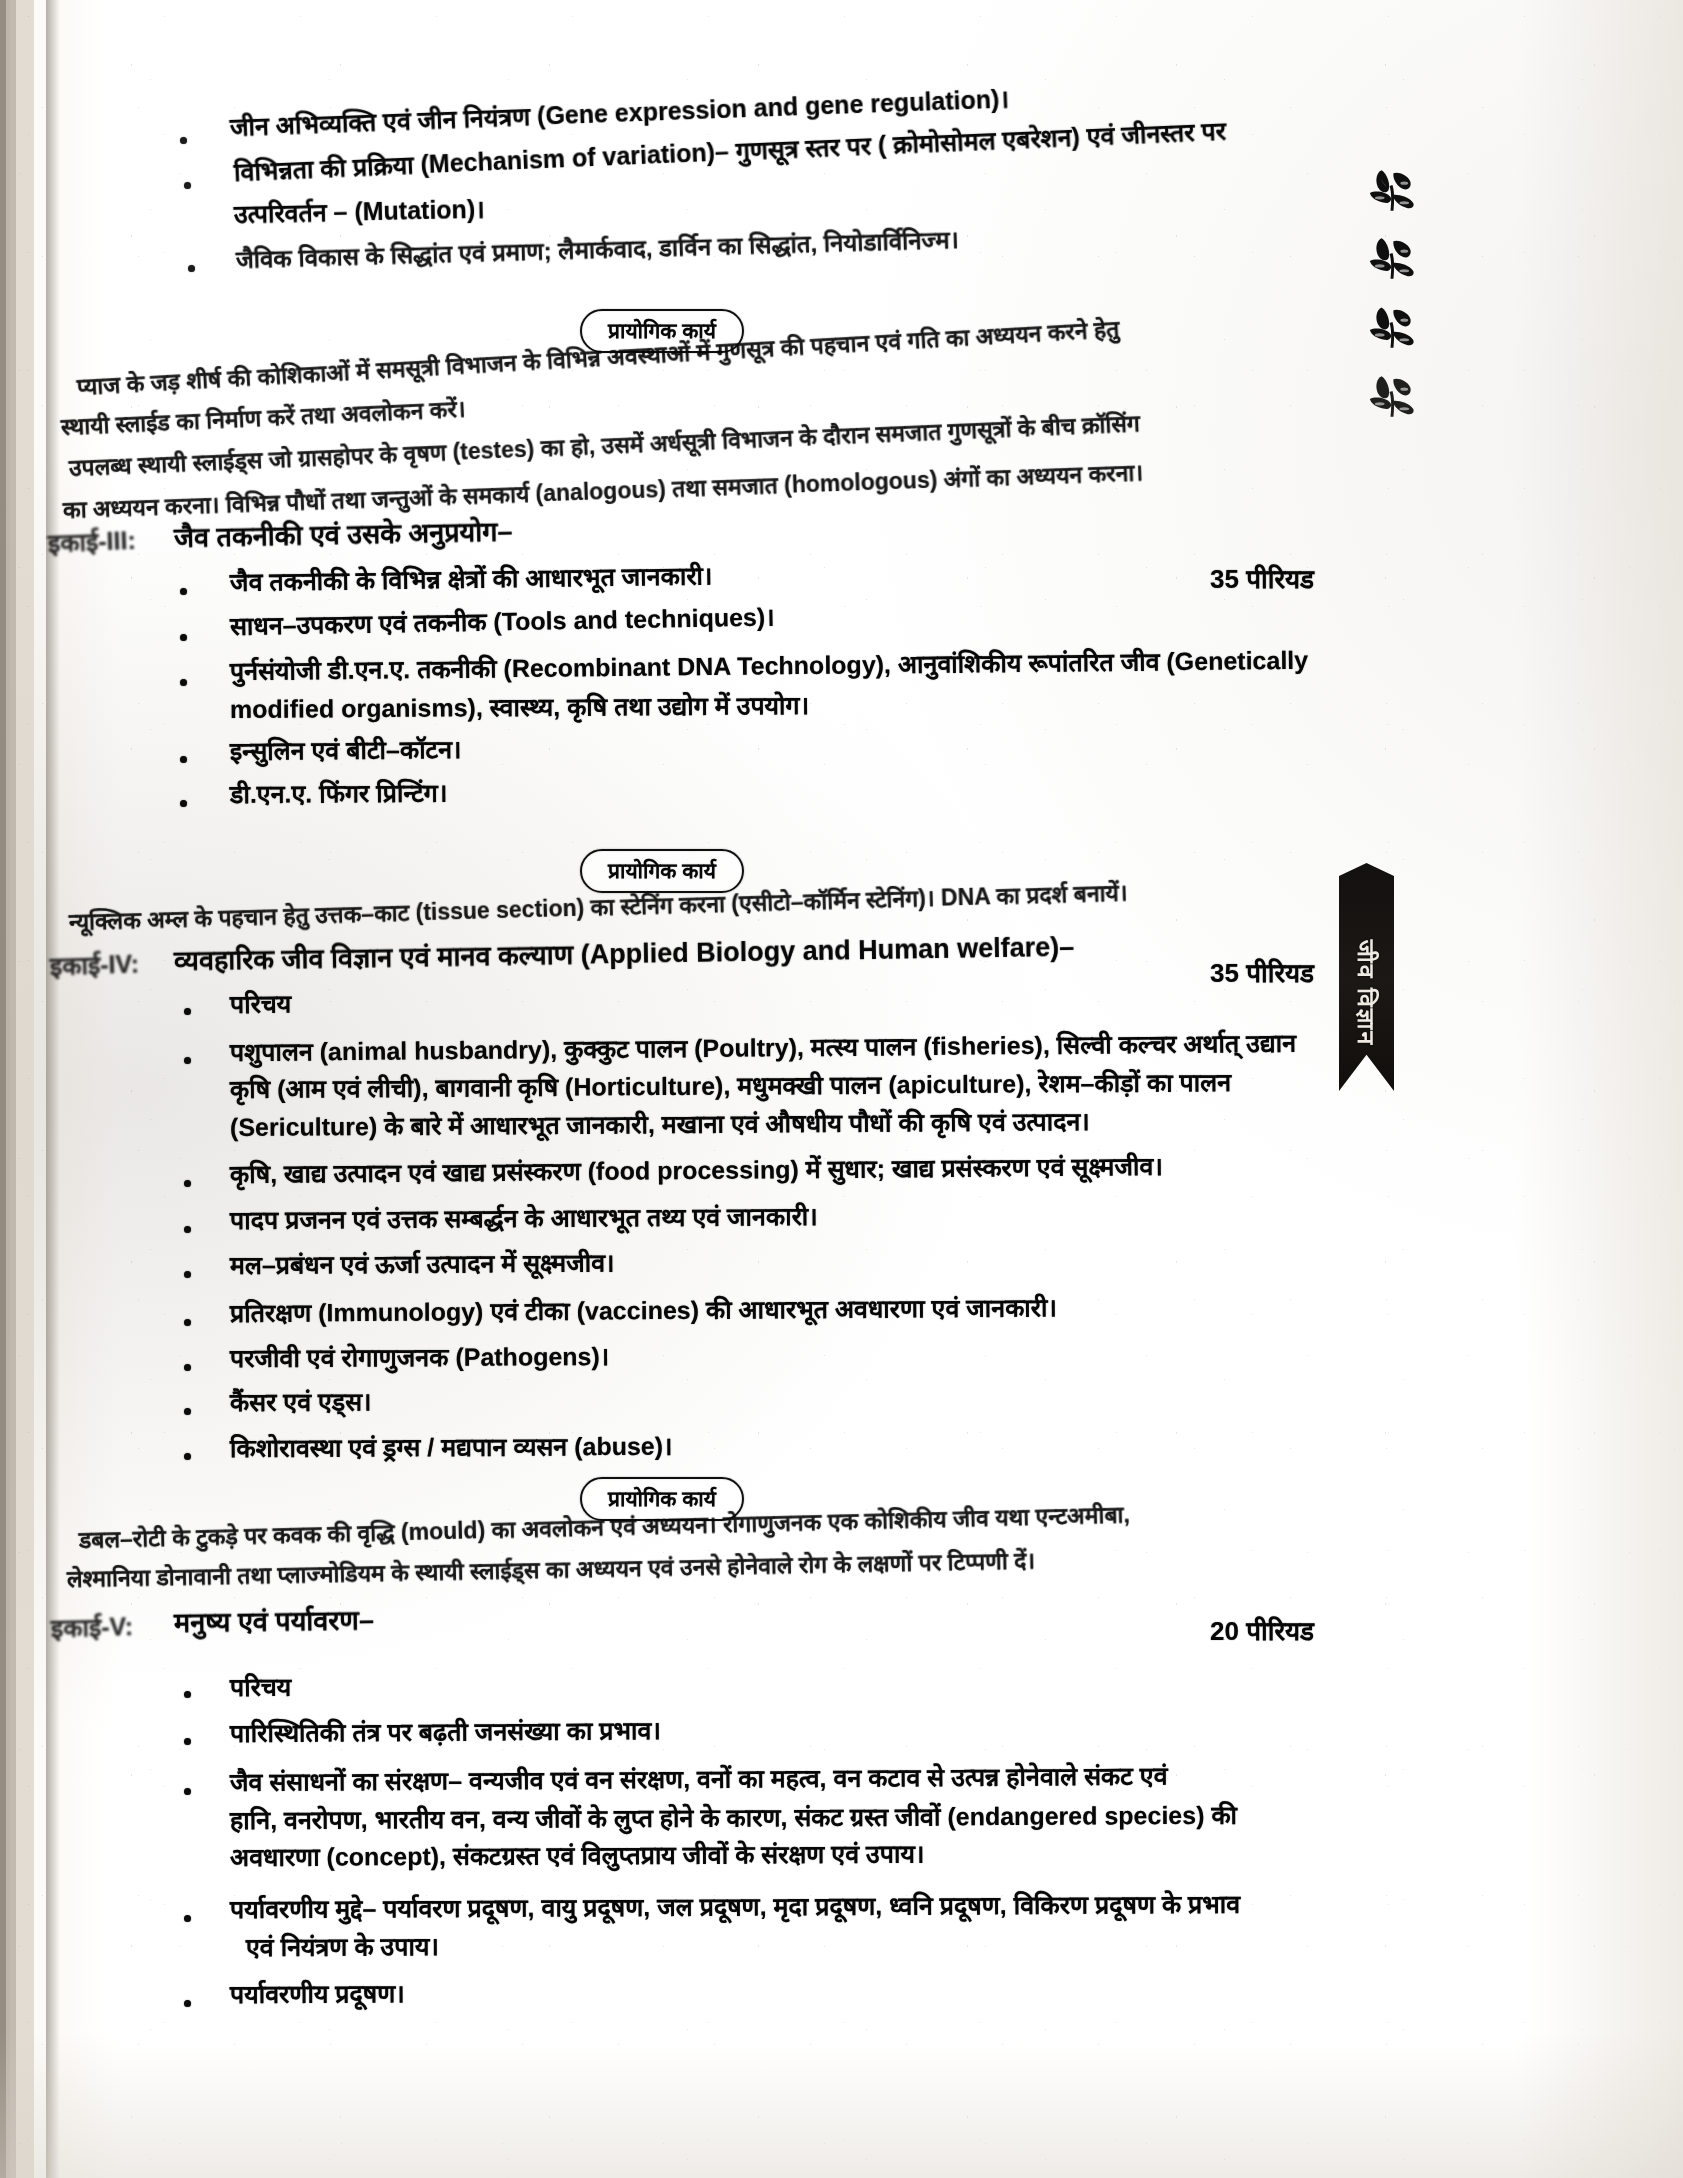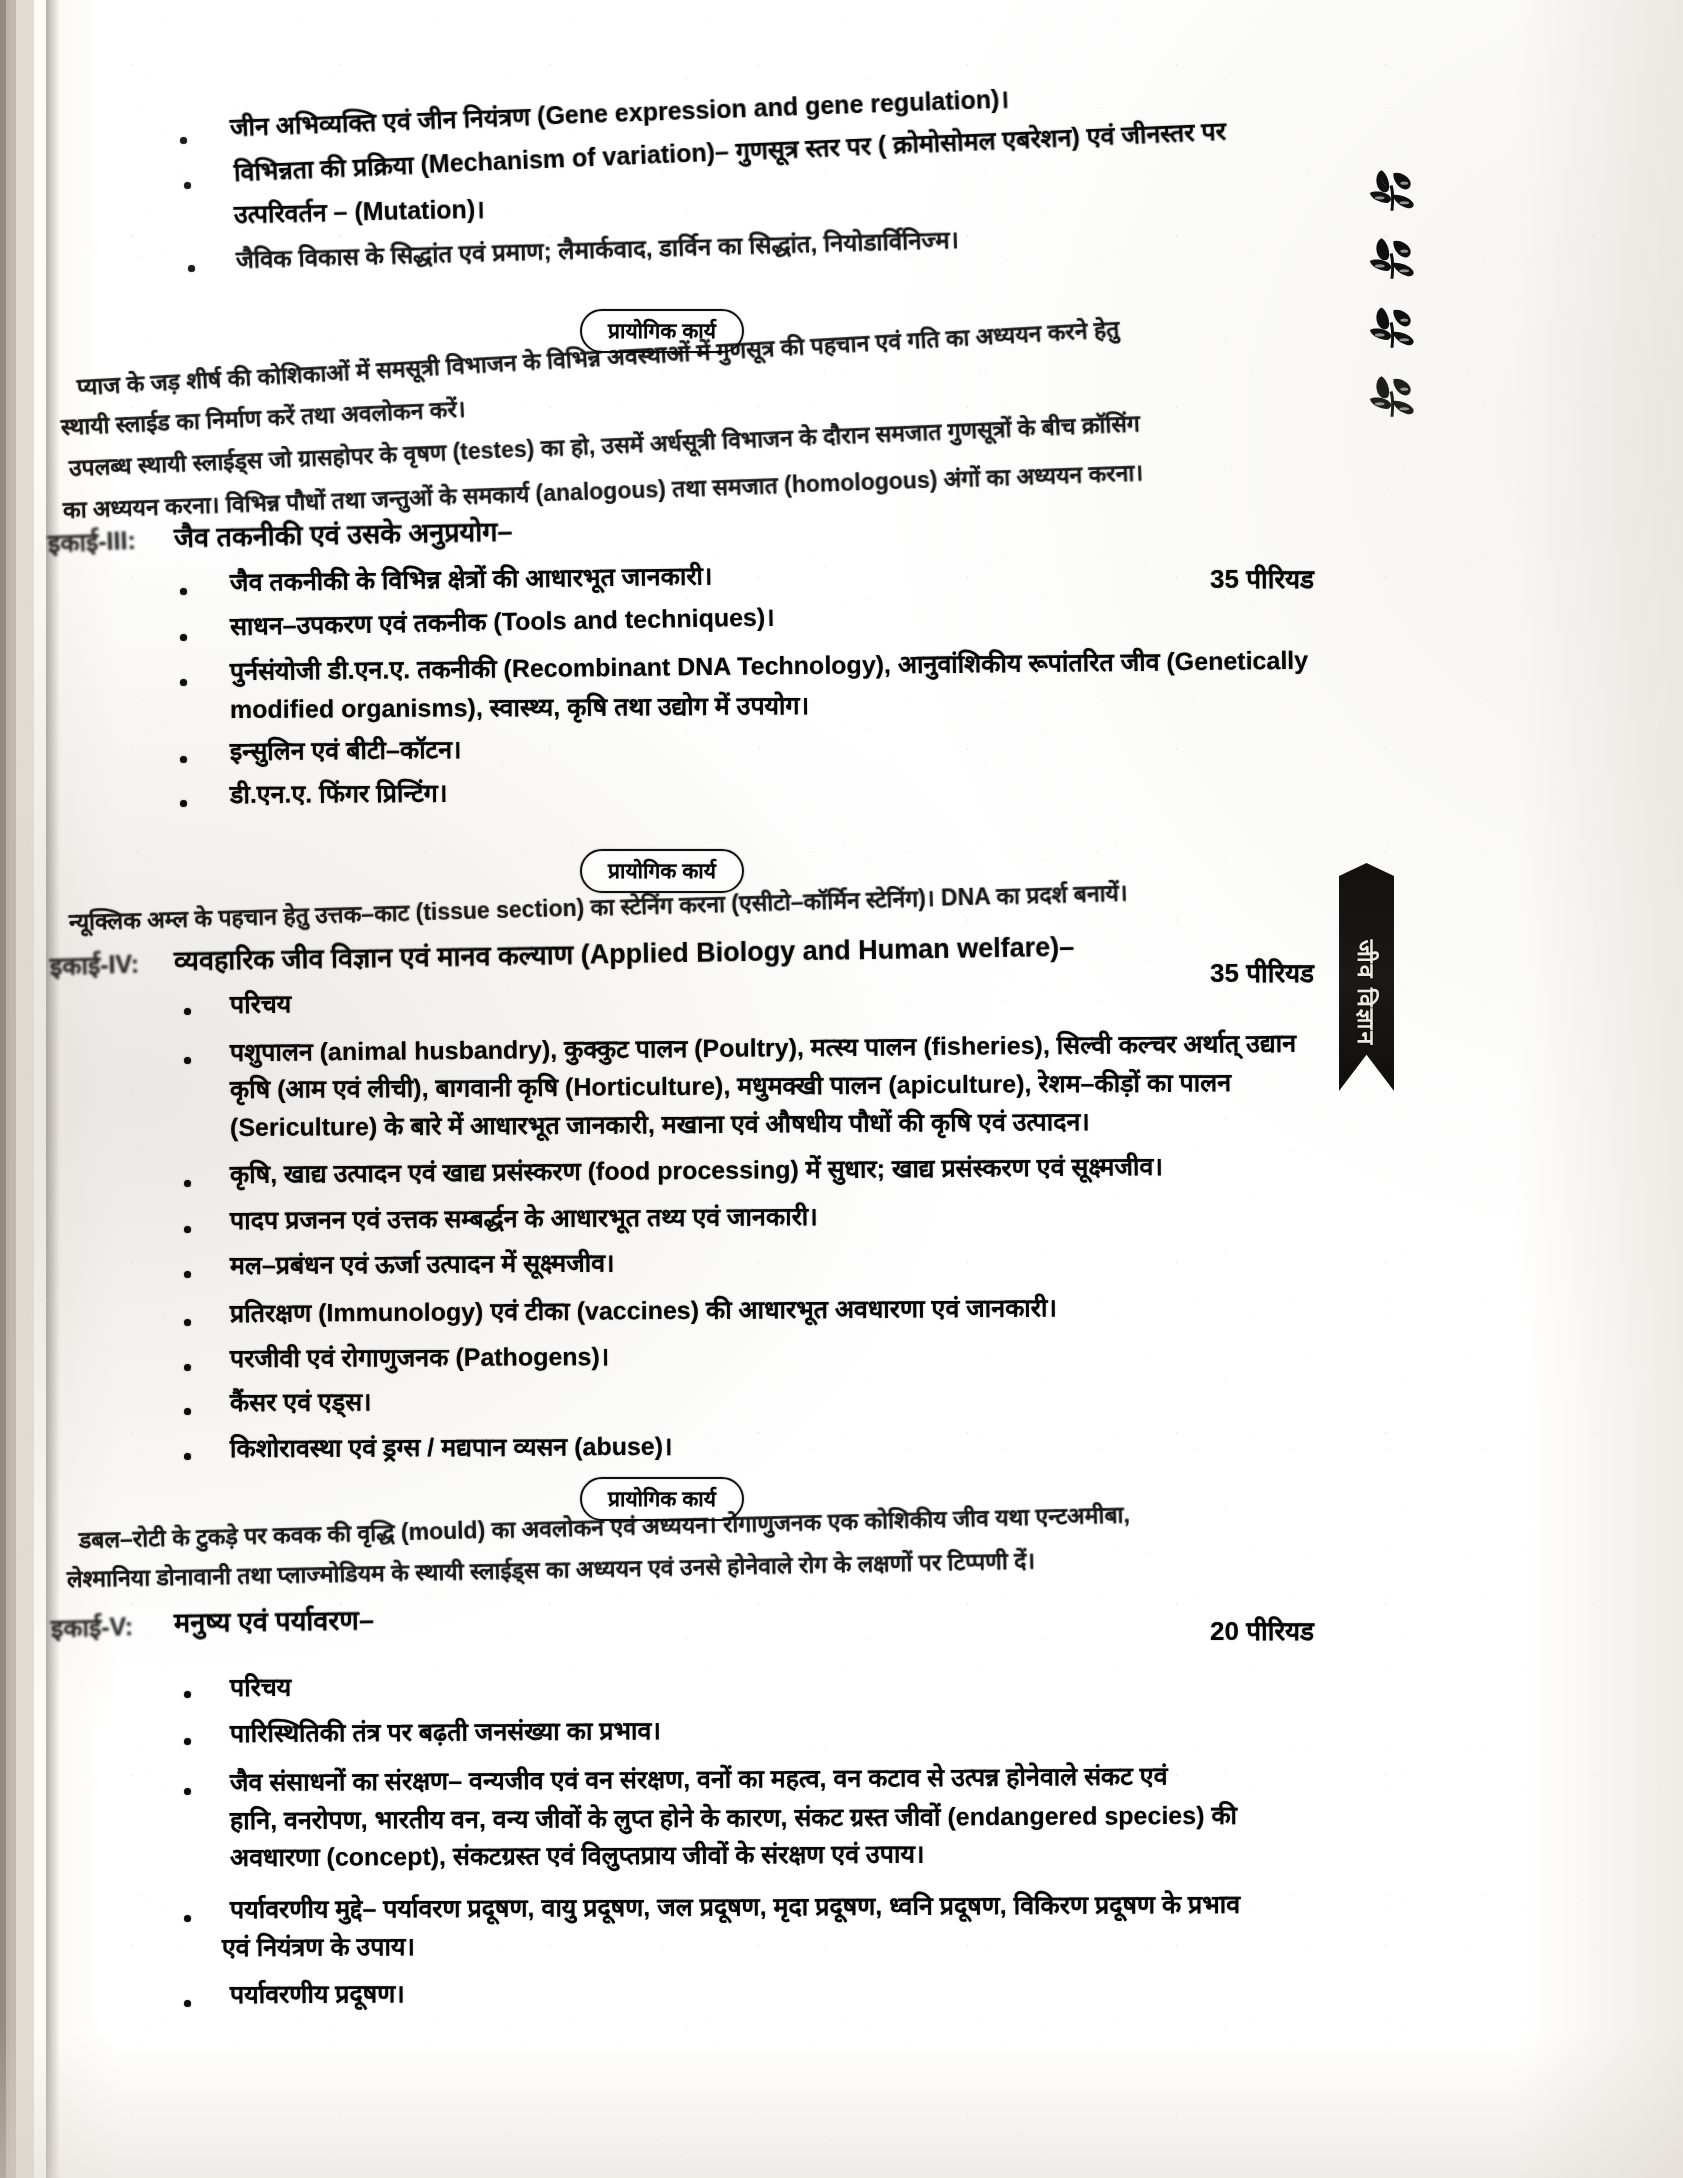--- a/index.html
+++ b/index.html
@@ -208,21 +208,21 @@
   <div class="tx" style="left:230px;top:1768px;font-size:25px;transform:rotate(-0.4deg);transform-origin:left center;">
     <span class="hi" style="font-weight:700;">जैव संसाधनों का संरक्षण–</span><span class="hi"> वन्यजीव एवं वन संरक्षण, वनों का महत्व, वन कटाव से उत्पन्न होनेवाले संकट एवं</span>
   </div>
   <div class="tx hi" style="left:230px;top:1806px;font-size:25px;transform:rotate(-0.3deg);transform-origin:left center;">हानि, वनरोपण, भारतीय वन, वन्य जीवों के लुप्त होने के कारण, संकट ग्रस्त जीवों (endangered species) की</div>
   <div class="tx hi" style="left:230px;top:1843px;font-size:25px;transform:rotate(-0.3deg);transform-origin:left center;">अवधारणा (concept), संकटग्रस्त एवं विलुप्तप्राय जीवों के संरक्षण एवं उपाय।</div>
 
   <div class="bul" style="left:184px;top:1915px;"></div>
   <div class="tx" style="left:230px;top:1895px;font-size:25px;transform:rotate(-0.3deg);transform-origin:left center;">
     <span class="hi" style="font-weight:700;">पर्यावरणीय मुद्दे–</span><span class="hi"> पर्यावरण प्रदूषण, वायु प्रदूषण, जल प्रदूषण, मृदा प्रदूषण, ध्वनि प्रदूषण, विकिरण प्रदूषण के प्रभाव</span>
   </div>
-  <div class="tx hi" style="left:222px;top:1933px;font-size:25px;transform:rotate(-0.3deg);transform-origin:left center;">एवं नियंत्रण के उपाय।</div>
+  <div class="tx hi" style="left:246px;top:1933px;font-size:25px;transform:rotate(-0.3deg);transform-origin:left center;">एवं नियंत्रण के उपाय।</div>
 
   <div class="bul" style="left:184px;top:2000px;"></div>
   <div class="tx hi" style="left:230px;top:1980px;font-size:25px;transform:rotate(-0.3deg);transform-origin:left center;">पर्यावरणीय प्रदूषण।</div>
 
   <div id="ribbon">
     <span>जीव विज्ञान</span>
   </div>
 
   <div class="leaf blur1" style="left:1364px;top:166px;">
     <svg viewBox="0 0 56 50" width="55" height="50" aria-hidden="true">

